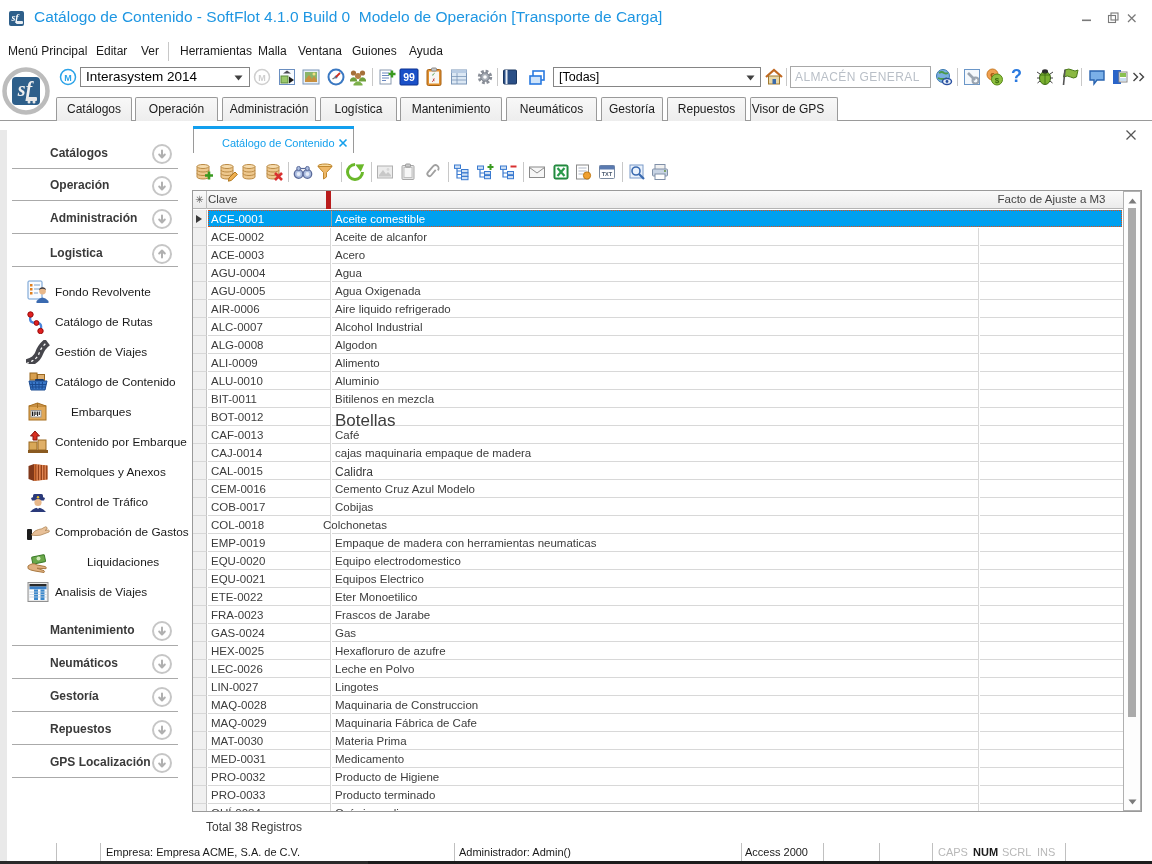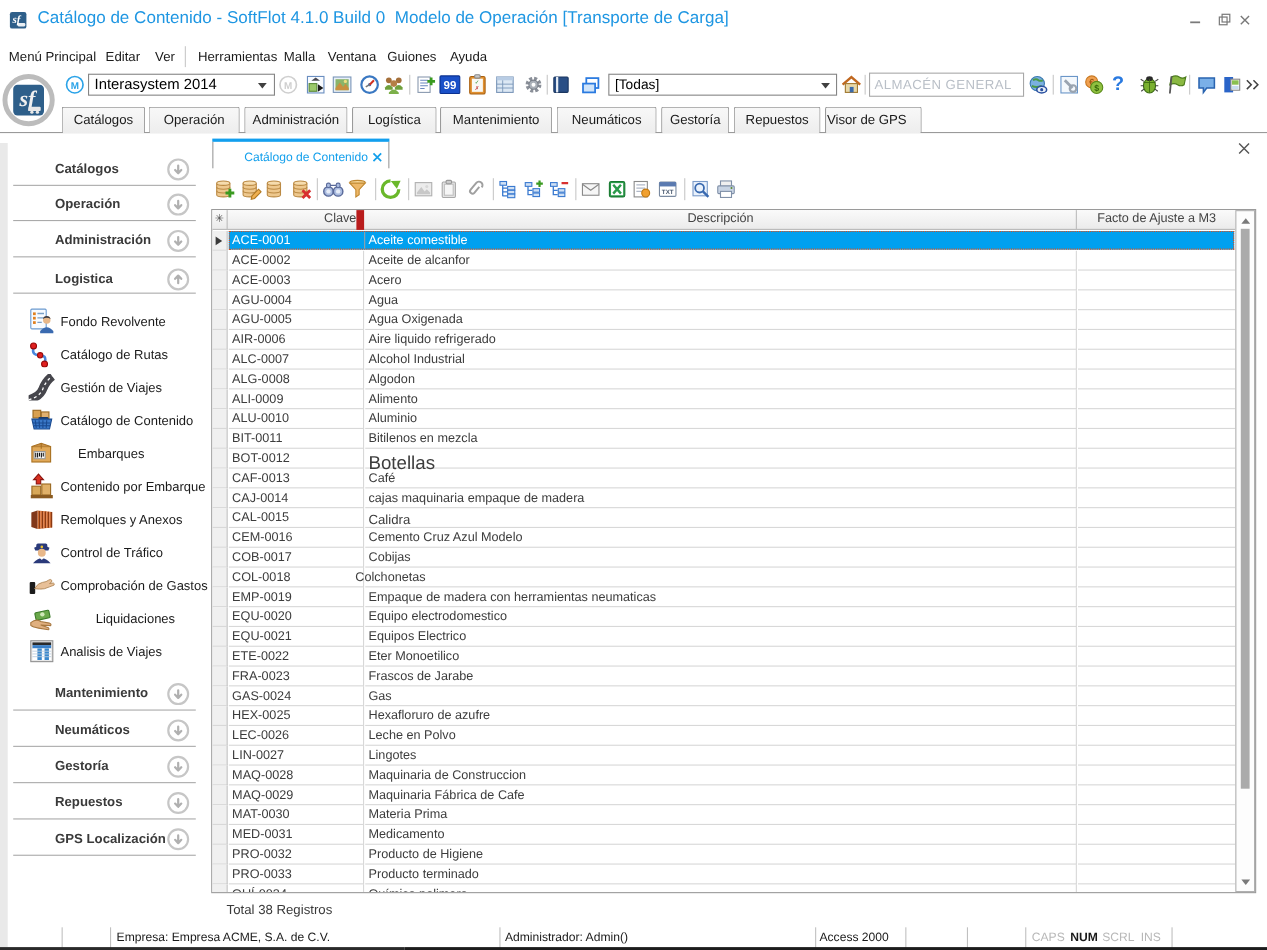--- a/index.html
+++ b/index.html
@@ -482,22 +482,21 @@
   </svg>
 <svg class="abs" style="left:650px;top:162px" width="20" height="20" viewBox="0 0 20 20">
     <rect x="5" y="2.5" width="10" height="5" fill="#f0f0f0" stroke="#8090a8"></rect>
     <rect x="2.5" y="7" width="15" height="7" rx="1" fill="#c8d4e4" stroke="#8090a8"></rect>
     <rect x="5" y="12" width="10" height="5.5" fill="#fff" stroke="#8090a8"></rect>
     <circle cx="15" cy="9" r="0.9" fill="#5a8a30"></circle>
   </svg>
 <div class="abs" style="left:192px;top:190px;width:950px;height:622px;border:1px solid #9a9a9a;background:#fff;overflow:hidden;">
 <div class="abs" style="left:0;top:0;width:930px;height:18px;background:linear-gradient(#fafafa,#ebebeb);border-bottom:1px solid #b4b4b4;"></div>
 <div class="abs" style="left:0;top:0;width:14px;height:18px;border-right:1px solid #bcbcbc;text-align:center;font-size:10px;color:#555;line-height:17px;">✳</div>
-<div class="abs" style="left:15px;top:0;width:123px;height:18px;border-right:7px solid #b91c1c;text-align:right;font-size:11.5px;color:#444;line-height:17px;">Clave</div>
-<div class="abs" style="left:139px;top:0;width:647px;height:18px;border-right:1px solid #bcbcbc;text-align:center;font-size:11.5px;color:#444;line-height:17px;">Descripción</div>
+<div class="abs" style="left:15px;top:0;width:123px;height:18px;border-right:5px solid #b91c1c;text-align:left;font-size:11.5px;color:#444;line-height:17px;">Clave</div>
 <div class="abs" style="left:787px;top:0;width:143px;height:18px;text-align:center;font-size:11.5px;color:#444;line-height:17px;">Facto de Ajuste a M3</div>
 <div class="abs" style="left:0;top:19px;width:14px;height:18px;background:#f0f0f0;border-right:1px solid #c4c4c4;border-bottom:1px solid #d8d8d8;"></div>
 <div class="abs" style="left:2.5px;top:24px;width:0;height:0;border-left:6px solid #3a3a3a;border-top:4px solid transparent;border-bottom:4px solid transparent;"></div>
 <div class="abs" style="left:15px;top:19px;width:914px;height:17px;background:#00a0ef;border:1px dotted #e84c10;"></div>
 <div class="abs" style="left:138px;top:20px;width:1px;height:15px;background:#9aa0a8;"></div>
 <div class="txt" style="left:18px;top:21.5px;font-size:11.5px;color:#fff;">ACE-0001</div>
 <div class="txt" style="left:142px;top:21.5px;font-size:11.5px;color:#fff;">Aceite comestible</div>
 <div class="abs" style="left:0;top:37px;width:14px;height:18px;background:#f0f0f0;border-right:1px solid #c4c4c4;border-bottom:1px solid #d8d8d8;"></div>
 <div class="abs" style="left:15px;top:37px;width:123px;height:18px;border-right:1px solid #d8d8d8;border-bottom:1px solid #d8d8d8;"></div>
 <div class="abs" style="left:139px;top:37px;width:647px;height:18px;border-right:1px solid #d8d8d8;border-bottom:1px solid #d8d8d8;"></div>

